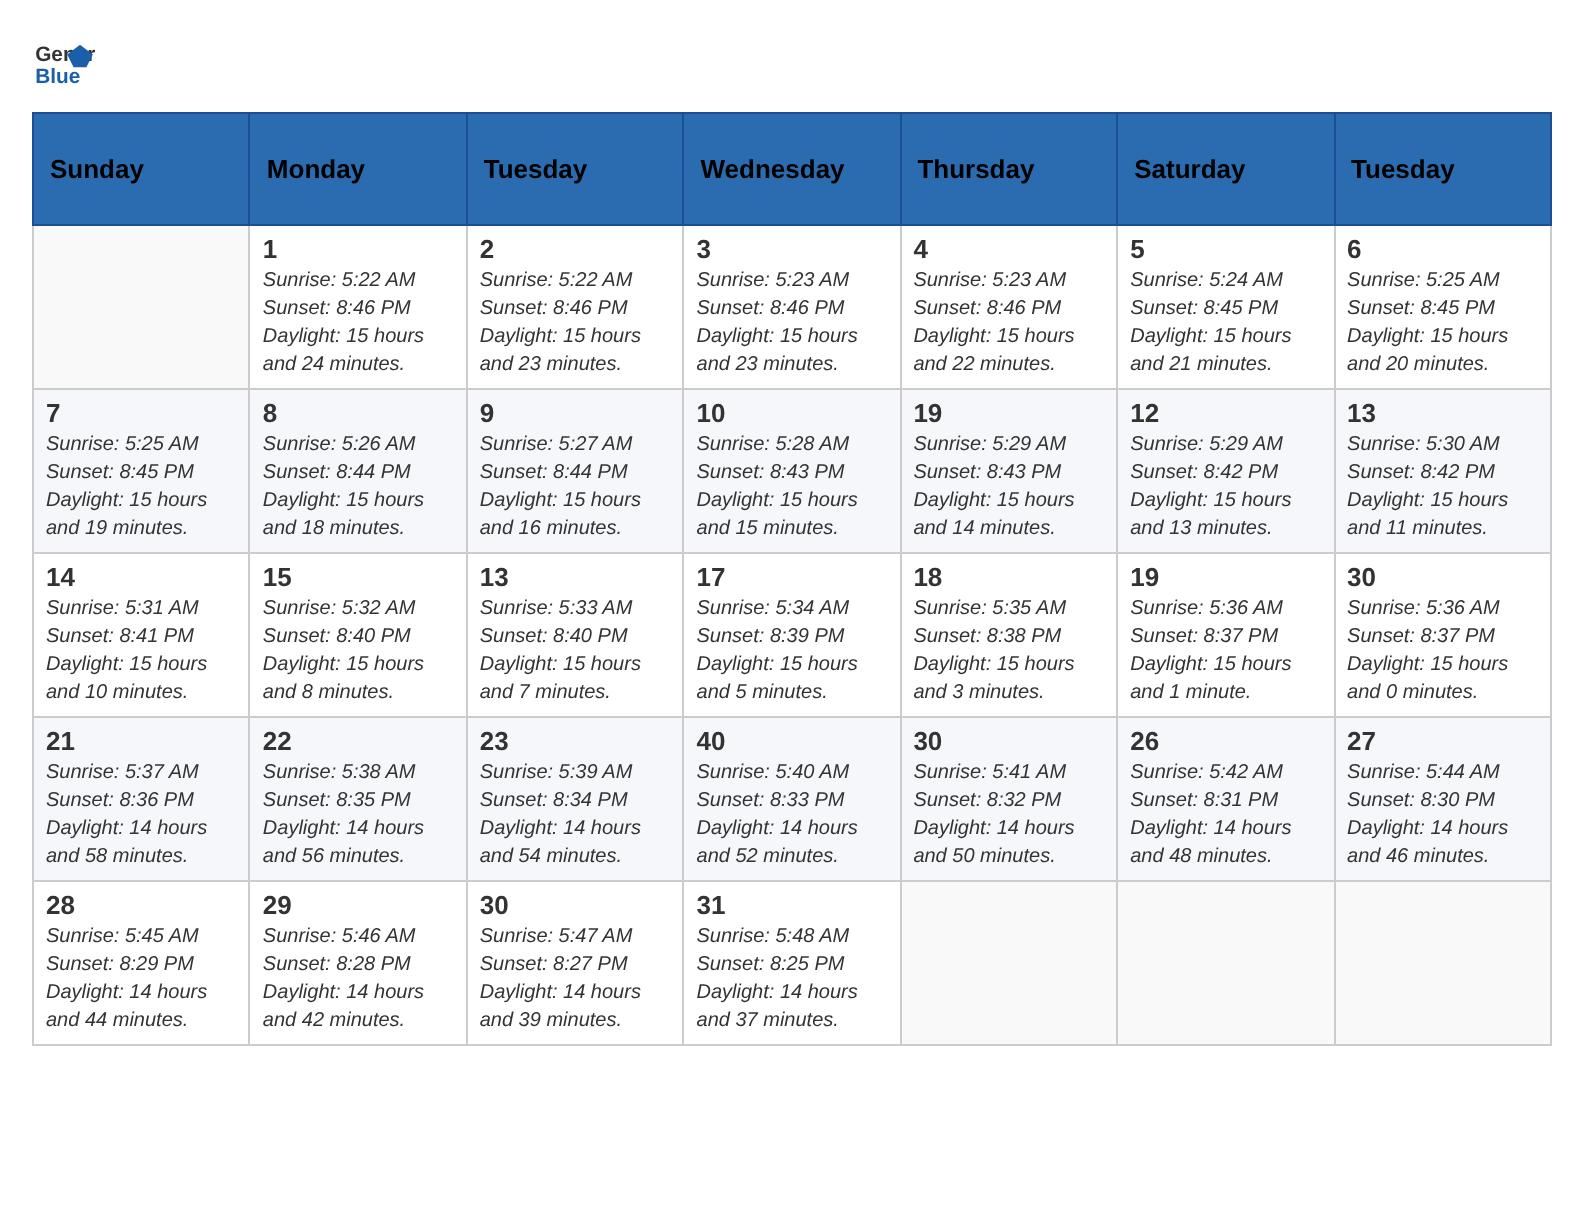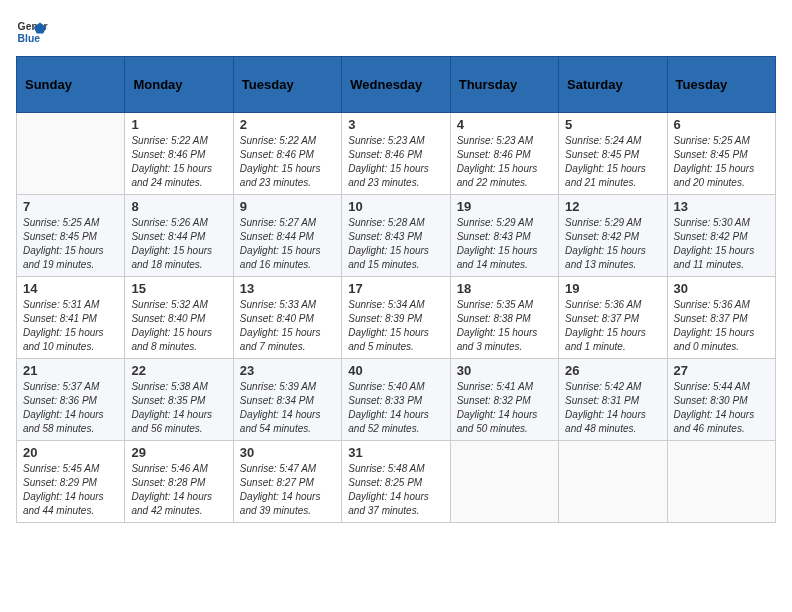--- a/index.html
+++ b/index.html
@@ -221,21 +221,21 @@
           <span class="day-number">26</span>
           <div class="day-info">Sunrise: 5:42 AM<br>Sunset: 8:31 PM<br>Daylight: 14 hours<br>and 48 minutes.</div>
         </td>
         <td>
           <span class="day-number">27</span>
           <div class="day-info">Sunrise: 5:44 AM<br>Sunset: 8:30 PM<br>Daylight: 14 hours<br>and 46 minutes.</div>
         </td>
       </tr>
       <tr>
         <td>
-          <span class="day-number">20</span>
+          <span class="day-number">28</span>
           <div class="day-info">Sunrise: 5:45 AM<br>Sunset: 8:29 PM<br>Daylight: 14 hours<br>and 44 minutes.</div>
         </td>
         <td>
           <span class="day-number">29</span>
           <div class="day-info">Sunrise: 5:46 AM<br>Sunset: 8:28 PM<br>Daylight: 14 hours<br>and 42 minutes.</div>
         </td>
         <td>
           <span class="day-number">30</span>
           <div class="day-info">Sunrise: 5:47 AM<br>Sunset: 8:27 PM<br>Daylight: 14 hours<br>and 39 minutes.</div>
         </td>

